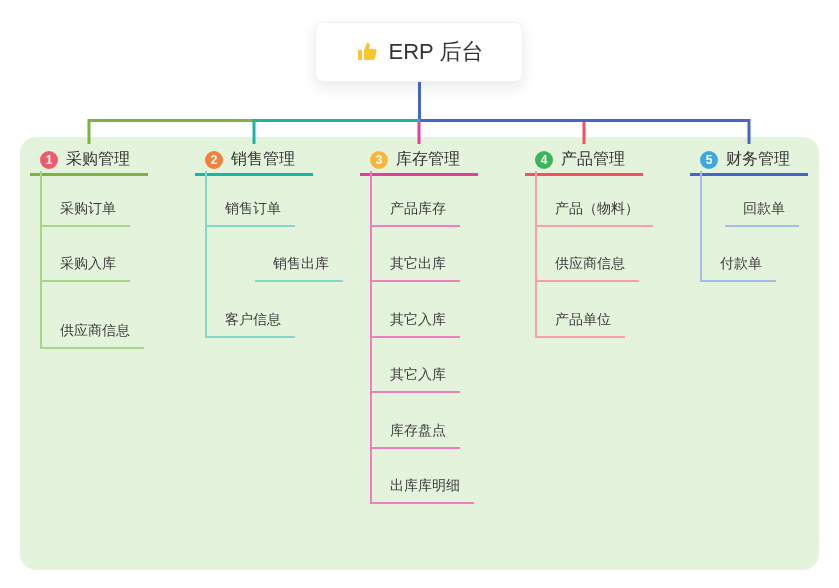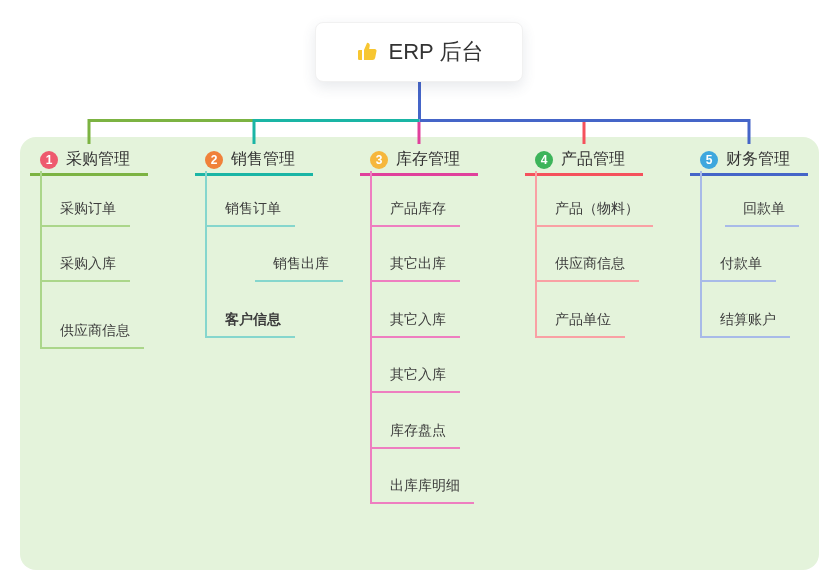--- a/index.html
+++ b/index.html
@@ -141,21 +141,21 @@
         </ul>
       </div>
       <div class="branch" style="left: 195px;">
         <div class="branch-title" style="border-bottom-color: rgb(26, 181, 165);">
           <span class="badge" style="background: rgb(240, 129, 58);">2</span>
           <span>销售管理</span>
         </div>
         <ul class="children" style="border-left-color: rgb(133, 214, 205);">
           <li class="child" style="border-bottom-color: rgb(133, 214, 205);">销售订单</li>
           <li class="child" style="border-bottom-color: rgb(133, 214, 205); margin-left: 48px;">销售出库</li>
-          <li class="child" style="border-bottom-color: rgb(133, 214, 205); font-weight: bold;">客户信息</li>
+          <li class="child" style="border-bottom-color: rgb(133, 214, 205);">客户信息</li>
         </ul>
       </div>
       <div class="branch" style="left: 360px;">
         <div class="branch-title" style="border-bottom-color: rgb(224, 64, 156);">
           <span class="badge" style="background: rgb(246, 183, 60);">3</span>
           <span>库存管理</span>
         </div>
         <ul class="children" style="border-left-color: rgb(238, 126, 192);">
           <li class="child" style="border-bottom-color: rgb(238, 126, 192);">产品库存</li>
           <li class="child" style="border-bottom-color: rgb(238, 126, 192);">其它出库</li>
@@ -177,17 +177,16 @@
         </ul>
       </div>
       <div class="branch" style="left: 690px;">
         <div class="branch-title" style="border-bottom-color: rgb(69, 101, 200);">
           <span class="badge" style="background: rgb(62, 167, 222);">5</span>
           <span>财务管理</span>
         </div>
         <ul class="children" style="border-left-color: rgb(168, 186, 232);">
           <li class="child" style="border-bottom-color: rgb(168, 186, 232); margin-left: 23px;">回款单</li>
           <li class="child" style="border-bottom-color: rgb(168, 186, 232);">付款单</li>
-          <li class="child" style="border-bottom-color: rgb(168, 186, 232);">结算账户</li>
         </ul>
       </div>
     </div>
 </div>
 
 </body></html>

